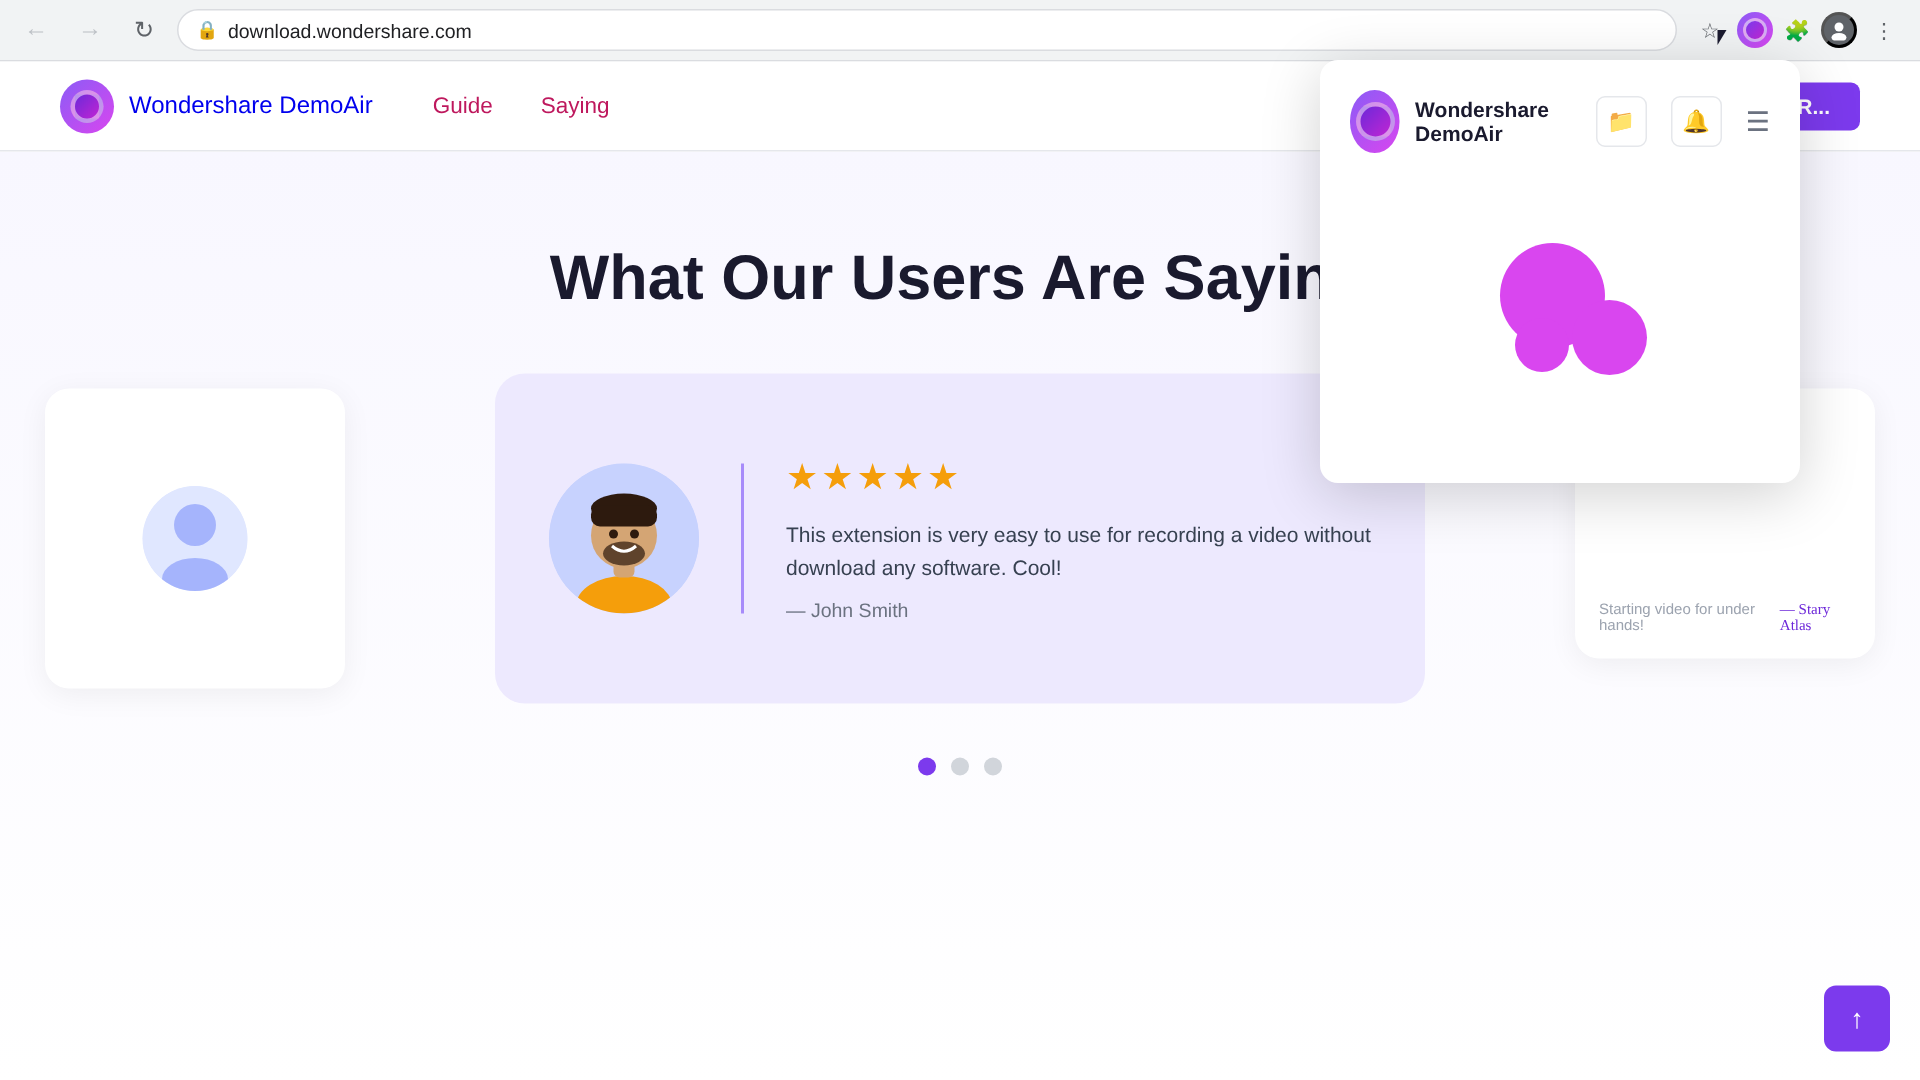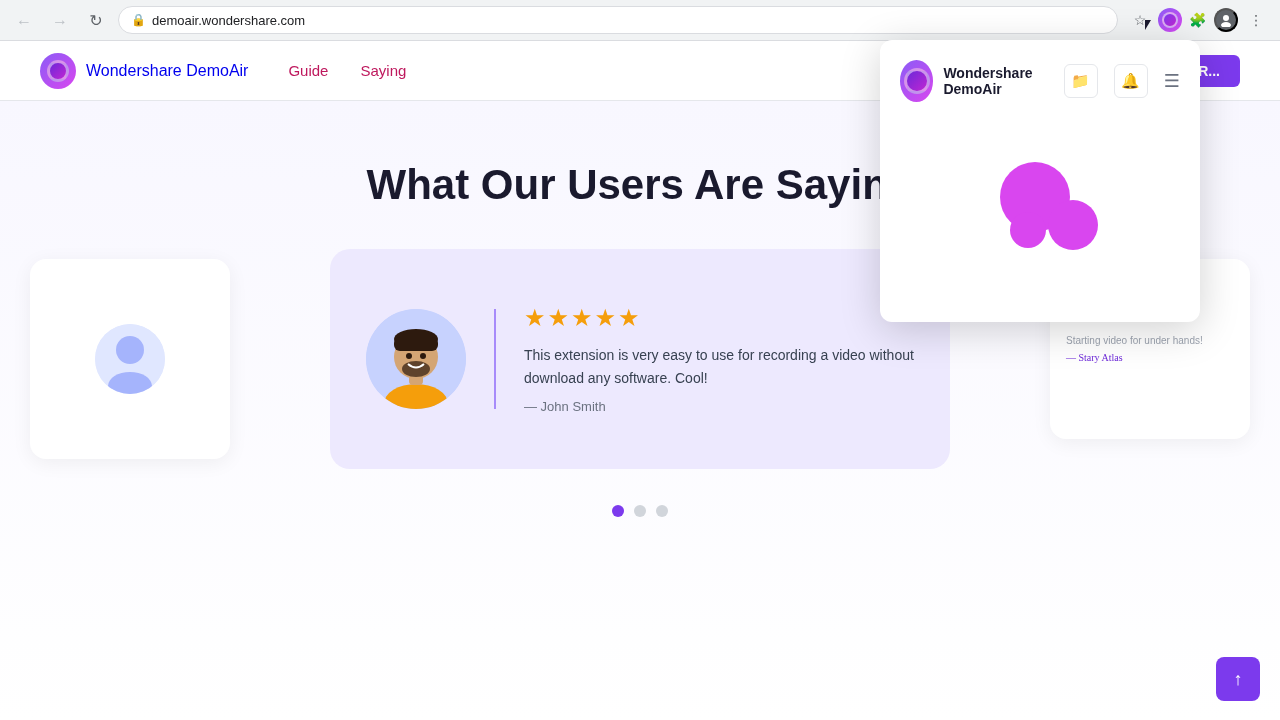--- a/index.html
+++ b/index.html
@@ -218,22 +218,22 @@
       position: absolute;
       right: 30px;
       top: 10px;
       width: 200px;
       height: 180px;
       background: #fff;
       border-radius: 16px;
       box-shadow: 0 4px 20px rgba(0,0,0,0.06);
       z-index: 0;
       display: flex;
-      flex-direction: column;
-      align-items: flex-start;
+      flex-direction: row;
+      align-items: flex-end;
       justify-content: center;
       padding: 16px;
       gap: 6px;
     }
     .card-bg-right-text { font-size: 10px; color: #9ca3af; }
     .card-bg-right-attr { font-size: 10px; color: #6d28d9; font-family: Liberation Serif, serif; }
 
     
     .card-main {
       position: relative;
@@ -402,21 +402,21 @@
 </head>
 <body>
 
 <div class="browser-chrome">
   <div class="browser-toolbar">
     <button class="nav-btn disabled">←</button>
     <button class="nav-btn disabled">→</button>
     <button class="nav-btn">↻</button>
     <div class="address-bar">
       <span class="lock-icon">🔒</span>
-      <span>demoair.wondershare.com</span>
+      <span>download.wondershare.com</span>
     </div>
     <div class="browser-actions">
       <button class="browser-action-btn">☆</button>
       <div class="extension-icon">
         <div class="extension-icon-inner"></div>
       </div>
       <button class="puzzle-icon">🧩</button>
       <button class="profile-icon">
         <svg width="14" height="14" viewBox="0 0 14 14">
             <circle cx="7" cy="5" r="3" fill="#fff"></circle>

